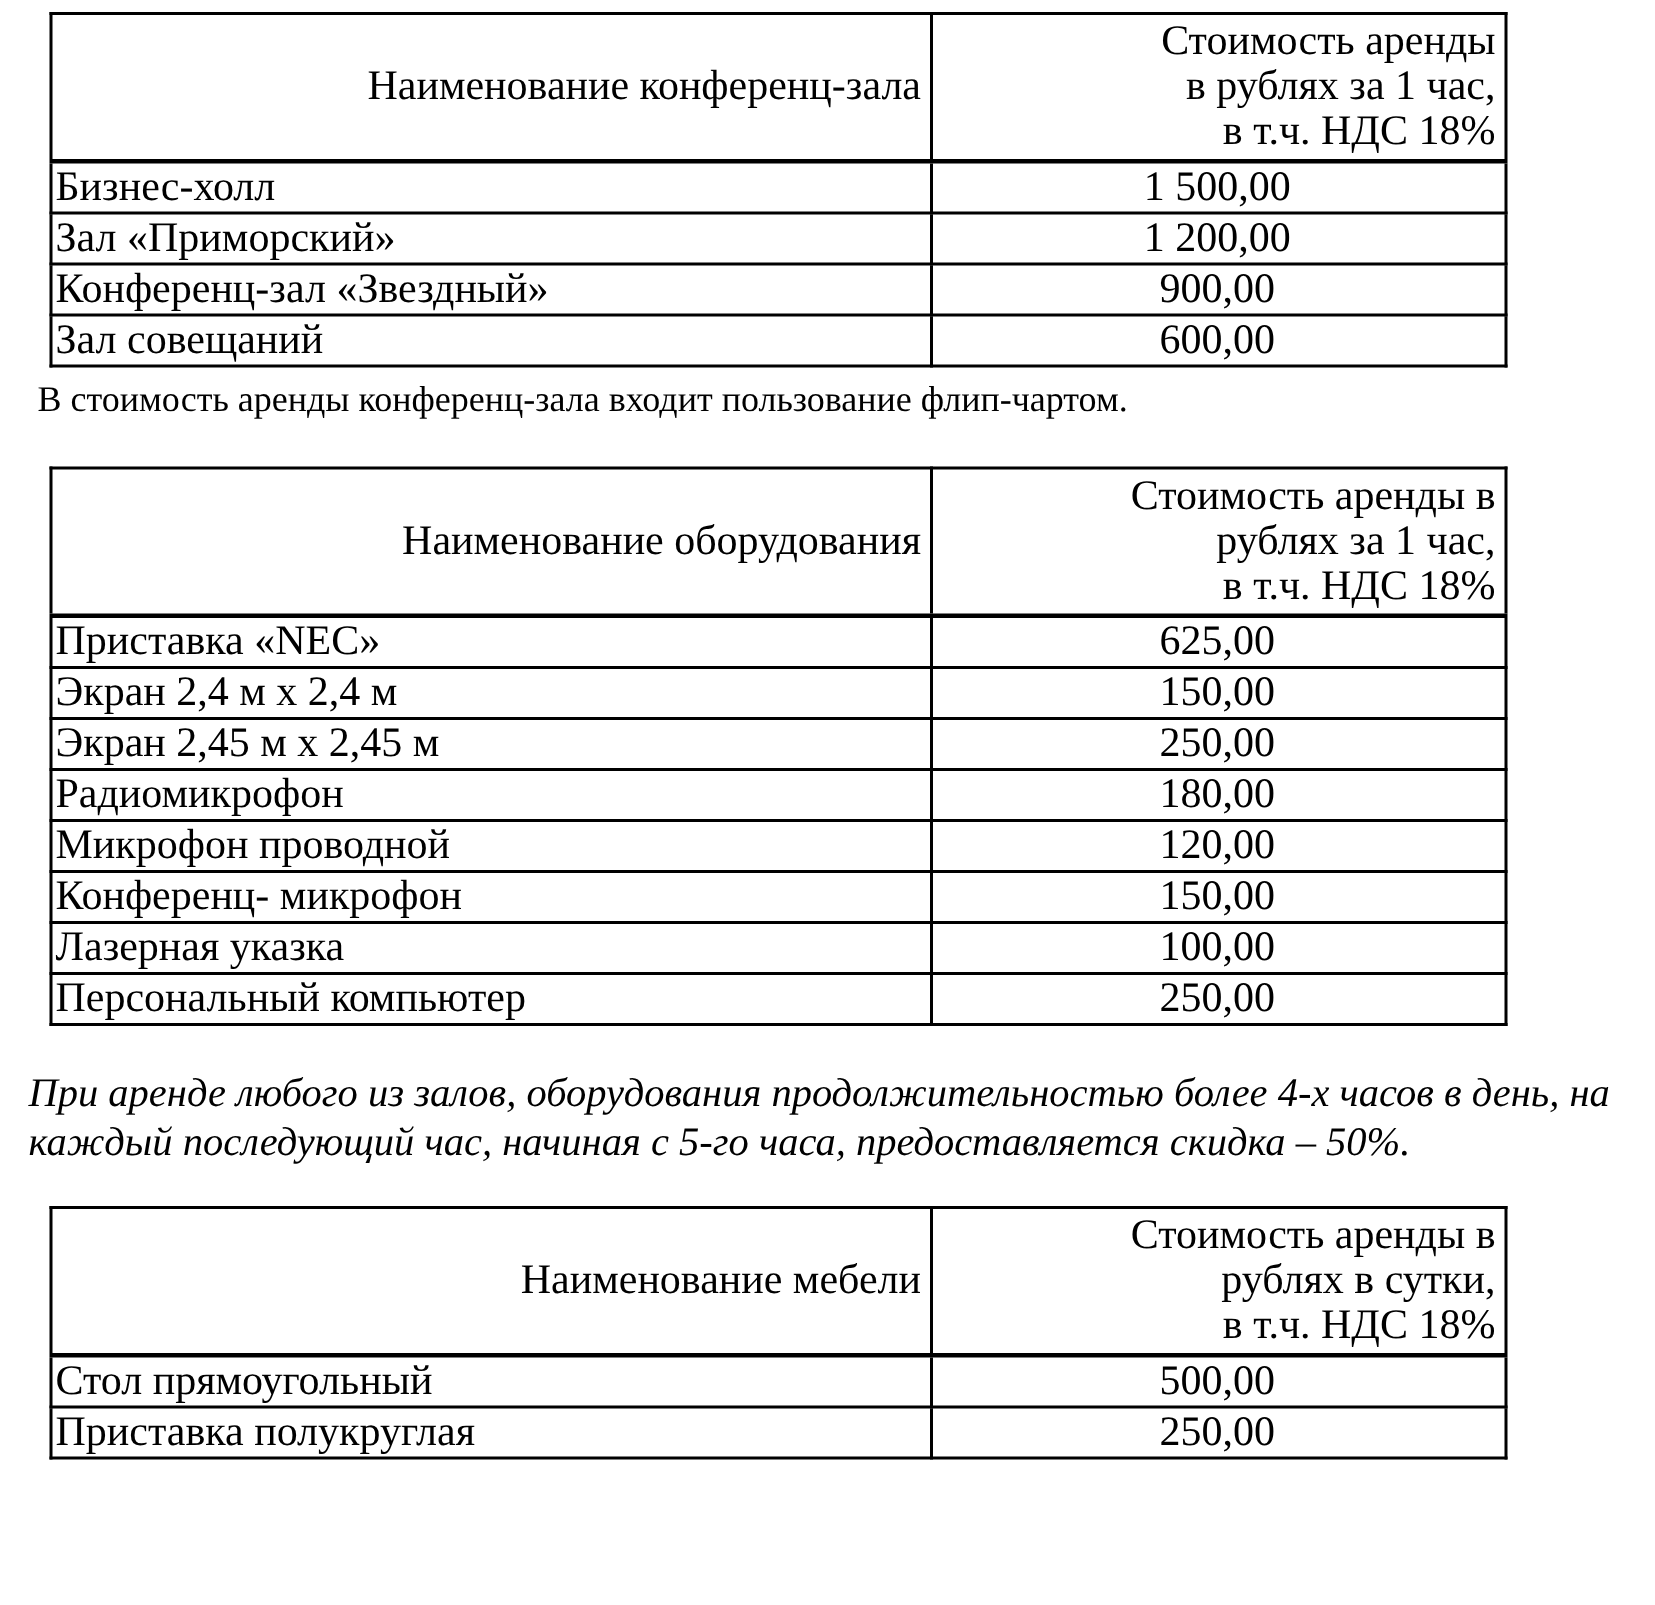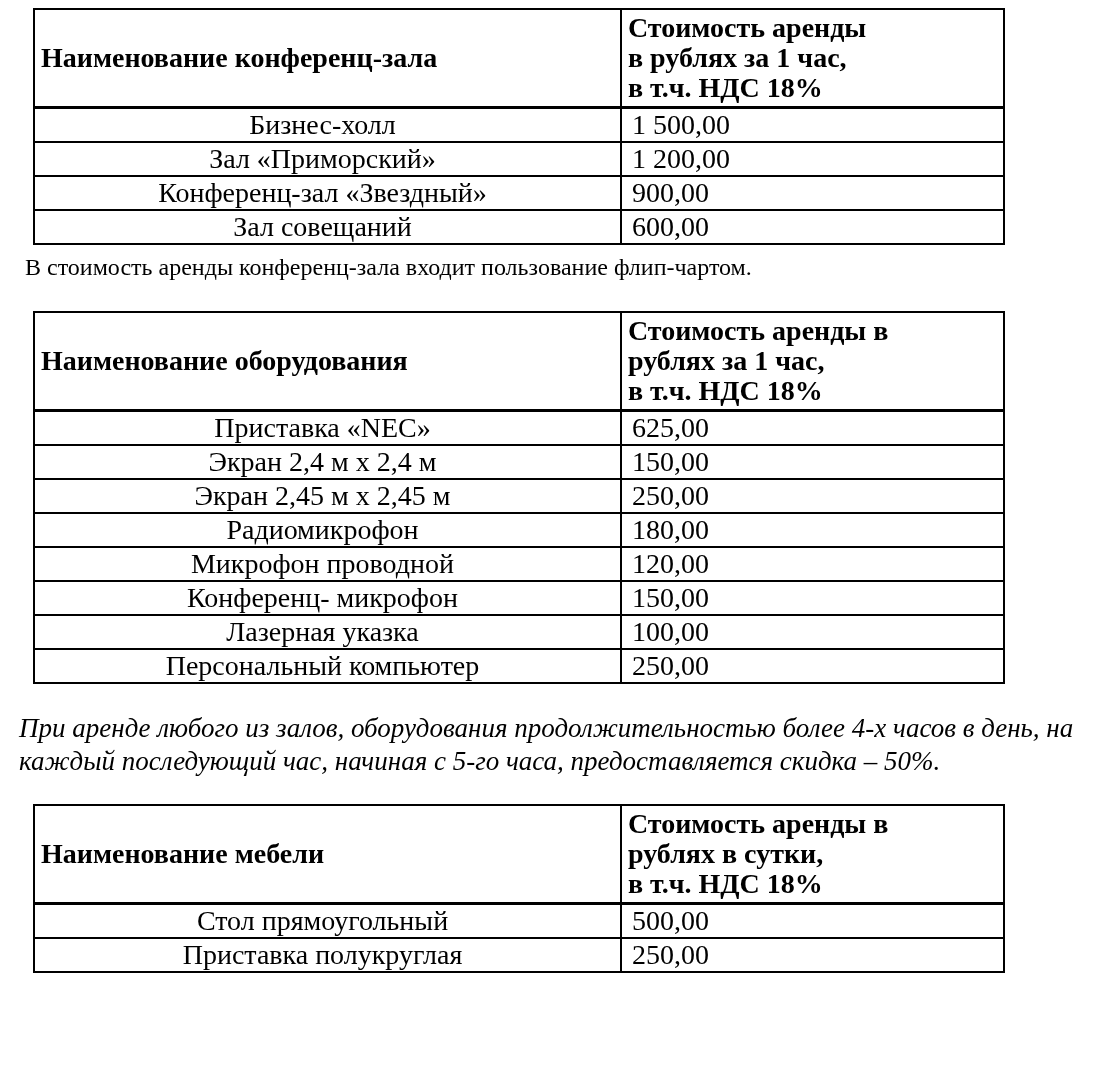--- a/index.html
+++ b/index.html
@@ -24,38 +24,38 @@
     margin-left: 33px;
   }
   table.price-table col.c-name  { width: 587px; }
   table.price-table col.c-price { width: 383px; }
   table.price-table th,
   table.price-table td {
     border: 2px solid #000000;
   }
   table.price-table th {
     font-size: 28px;
-    font-weight: bold;
-    text-align: left;
+    font-weight: normal;
+    text-align: right;
     vertical-align: middle;
     line-height: 30px;
     padding: 3px 6px;
     border-bottom-width: 3px;
   }
   table.price-table th.h-price {
     white-space: pre-line;
   }
   table.price-table td {
     font-size: 28px;
     line-height: 30px;
     padding: 1px 12px 1px 10px;
     vertical-align: middle;
   }
-  table.price-table td.c-name  { text-align: center;  padding-left: 2px; margin-top: 24px; }
-  table.price-table td.c-price { text-align: left; padding-right: 12px; }
+  table.price-table td.c-name  { text-align: left;  padding-left: 2px; margin-top: 24px; }
+  table.price-table td.c-price { text-align: center; padding-right: 12px; }
 
   .note-flipchart {
     font-size: 24px;
     line-height: 32px;
     margin: 6px 0 0 25px;
   }
   .note-discount {
     font-style: italic;
     font-size: 27px;
     line-height: 33px;

